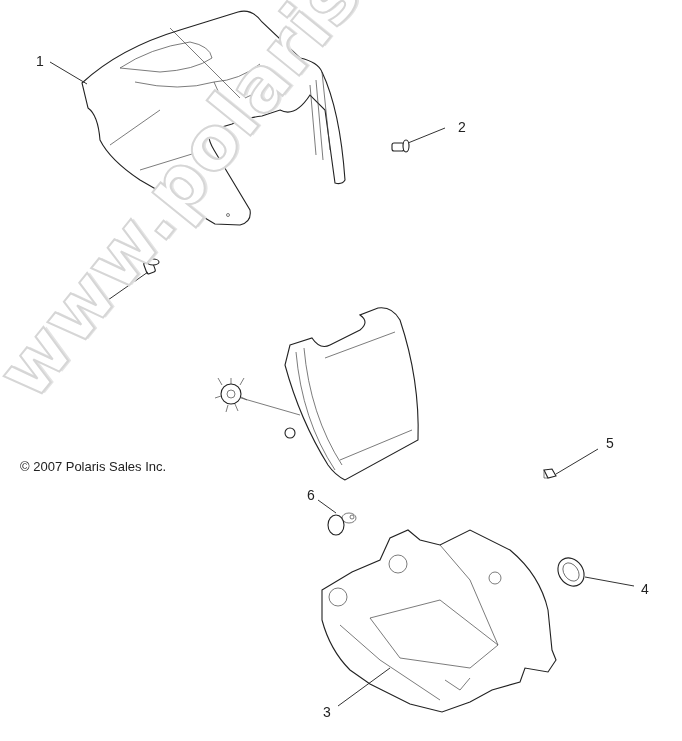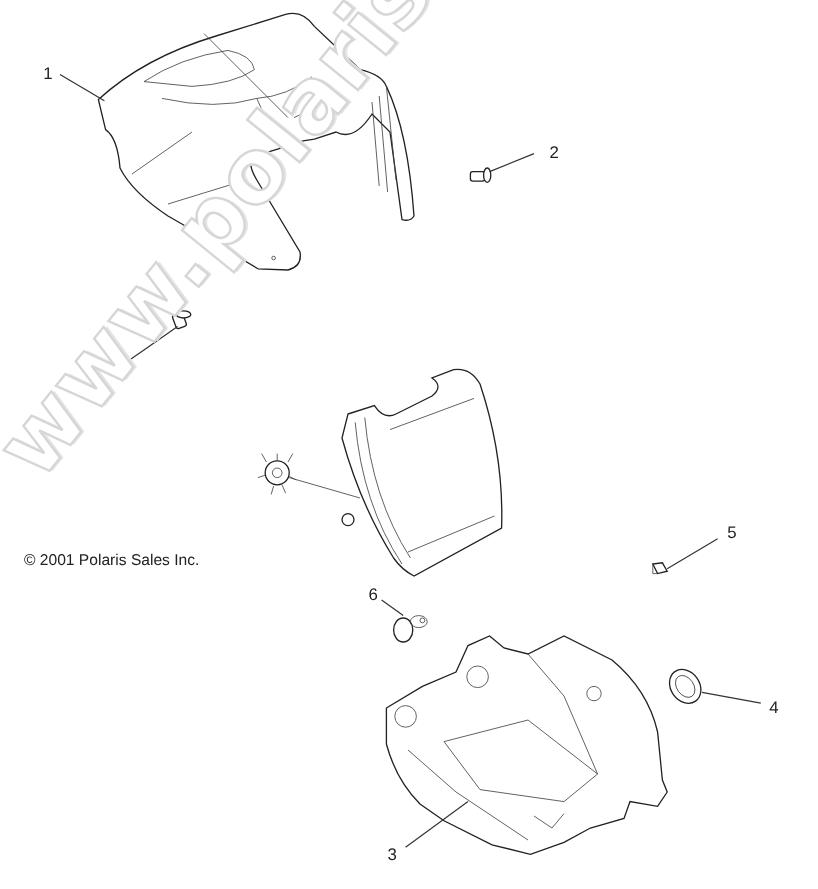--- a/index.html
+++ b/index.html
@@ -99,14 +99,14 @@
   <div class="watermark">www.polarisersatzteile.de</div>
 
   <span class="callout" style="left:36px; top:54px;">1</span>
   <span class="callout" style="left:458px; top:120px;">2</span>
   <span class="callout" style="left:94px; top:298px;">2</span>
   <span class="callout" style="left:323px; top:705px;">3</span>
   <span class="callout" style="left:641px; top:582px;">4</span>
   <span class="callout" style="left:606px; top:436px;">5</span>
   <span class="callout" style="left:307px; top:488px;">6</span>
 
-  <div class="copyright">© 2001 Polaris Sales Inc.</div>
+  <div class="copyright">© 2007 Polaris Sales Inc.</div>
 </div>
 
 </body></html>

